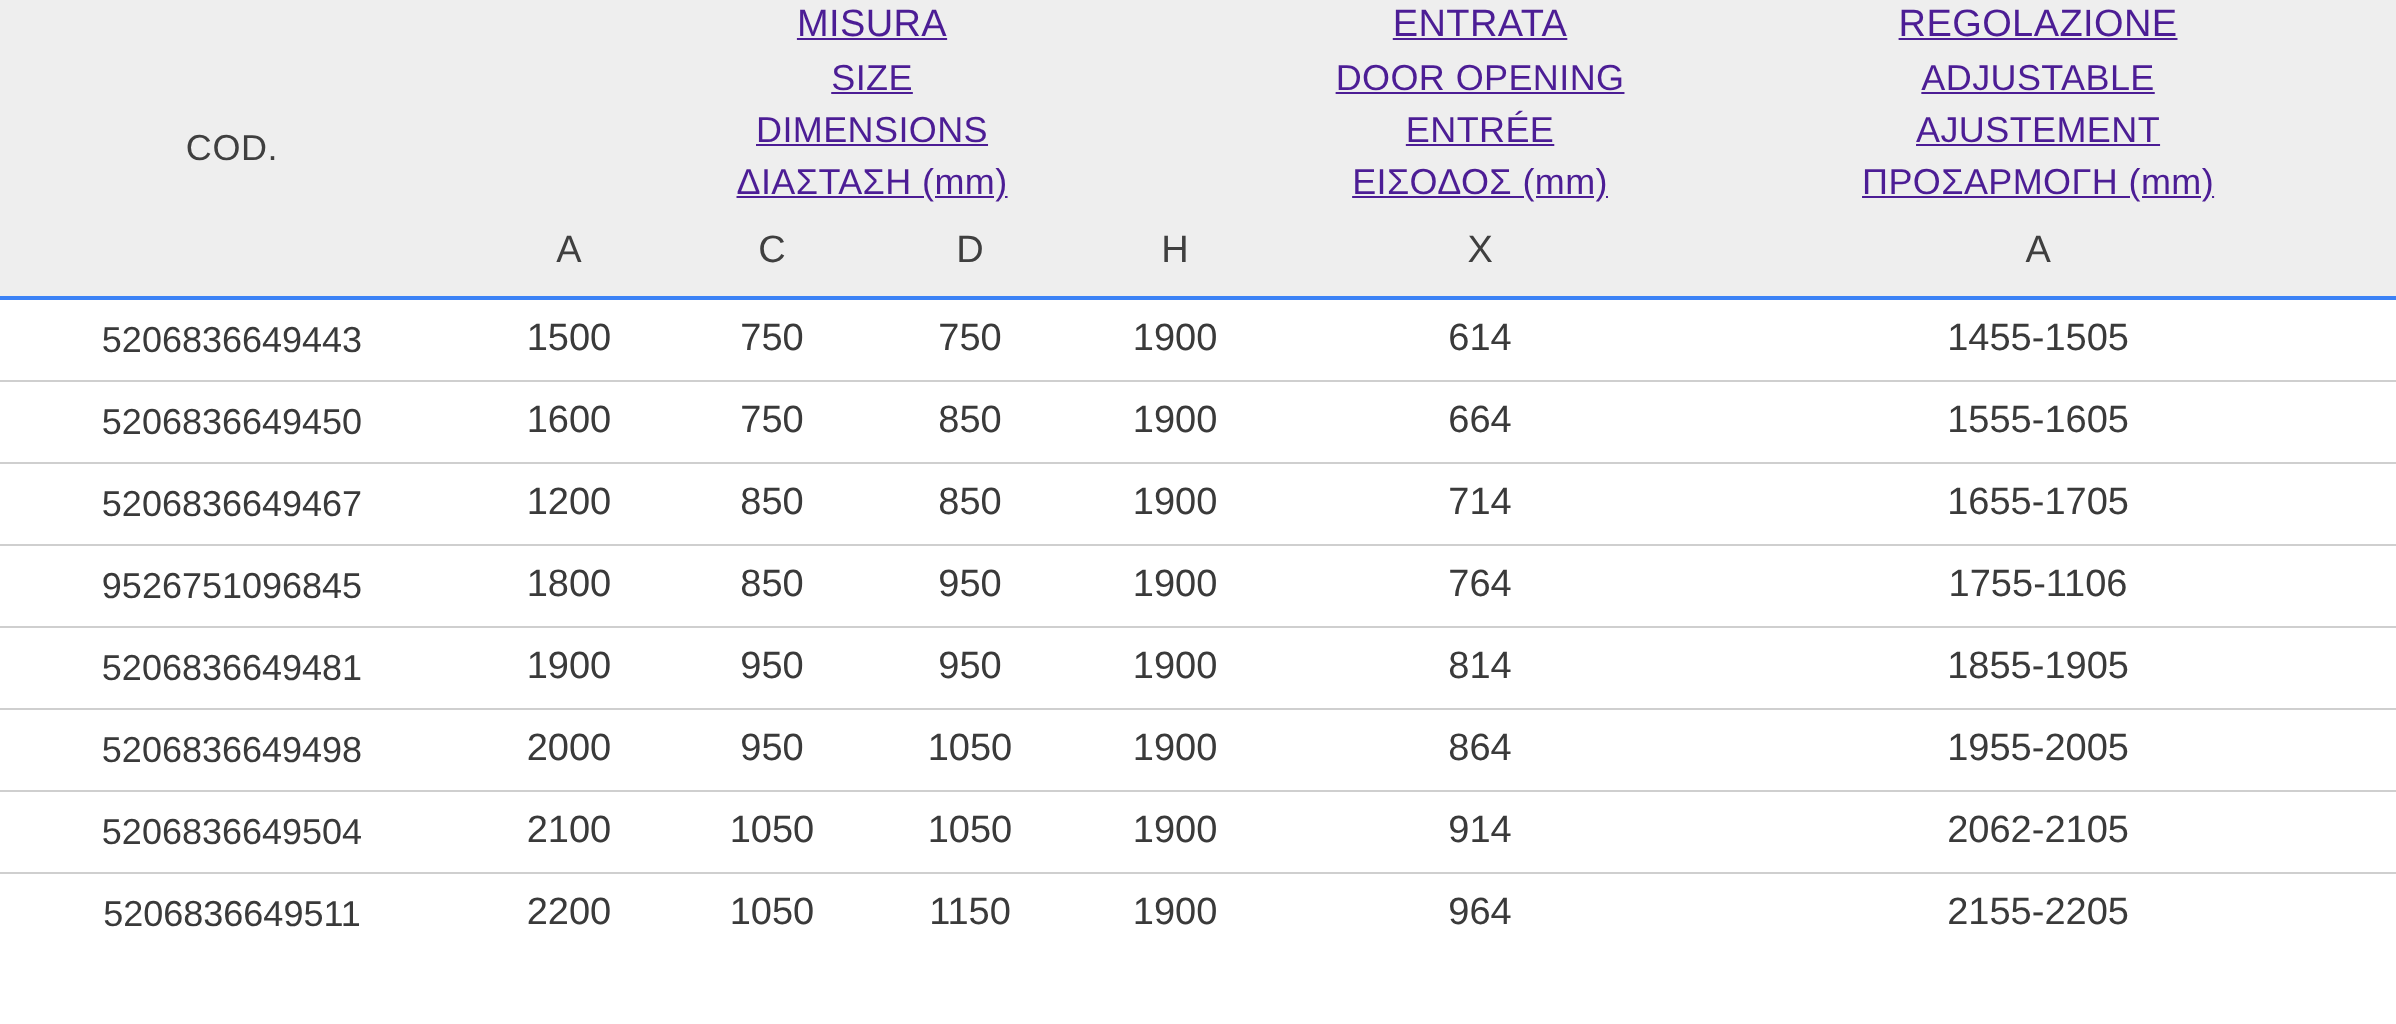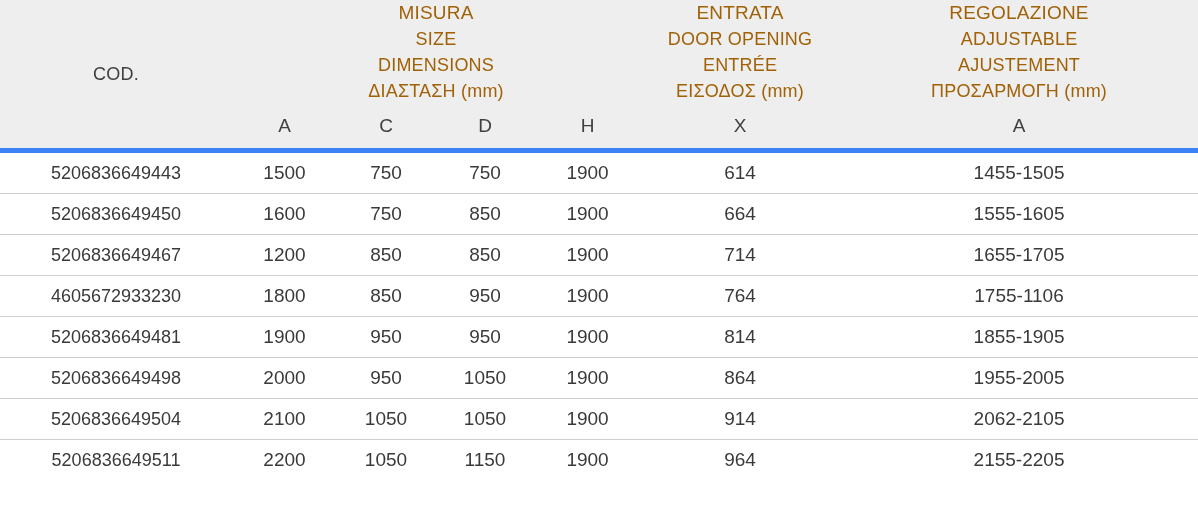--- a/index.html
+++ b/index.html
@@ -22,22 +22,23 @@
   
   .hdr-band td {
     background: #eeeeee;
     vertical-align: middle;
     text-align: center;
     padding: 0;
   }
   .grp-title {
     font-size: 19px;
     line-height: 26px;
-    color: #a16207;
+    color: #4c1d95;
     letter-spacing: 0.2px;
+    text-decoration: underline;
   }
   .grp-title .l1 { font-size: 19px; }
   .grp-title .l2,
   .grp-title .l3,
   .grp-title .l4 { font-size: 18px; }
   .cod-title {
     font-size: 18px;
     color: #3f3f3f;
     letter-spacing: 0.3px;
   }
@@ -54,21 +55,21 @@
   tbody td {
     text-align: center;
     font-size: 19px;
     color: #3a3a3a;
     height: 40px;
     padding: 0;
     border-bottom: 1px solid #cfcfcf;
     background: #ffffff;
   }
   tbody tr:first-child td {
-    border-top: 5px solid #3b82f6;
+    border-top: 2px solid #3b82f6;
     margin-left: 13px;
   }
   tbody tr:last-child td {
     border-bottom: none;
   }
   td.cod {
     font-size: 18px;
   }
   .sp-a { width: 232px; }
   .sp-b { width: 105px; }
@@ -152,21 +153,21 @@
     <tr>
       <td class="cod">5206836649467</td>
       <td>1200</td>
       <td>850</td>
       <td>850</td>
       <td>1900</td>
       <td>714</td>
       <td>1655-1705</td>
     </tr>
     <tr>
-      <td class="cod">4605672933230</td>
+      <td class="cod">9526751096845</td>
       <td>1800</td>
       <td>850</td>
       <td>950</td>
       <td>1900</td>
       <td>764</td>
       <td>1755-1106</td>
     </tr>
     <tr>
       <td class="cod">5206836649481</td>
       <td>1900</td>

